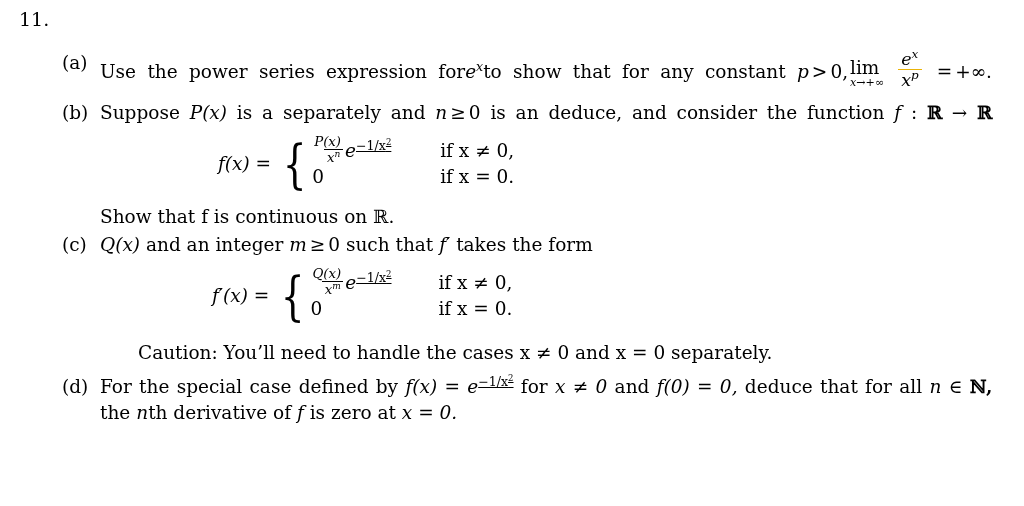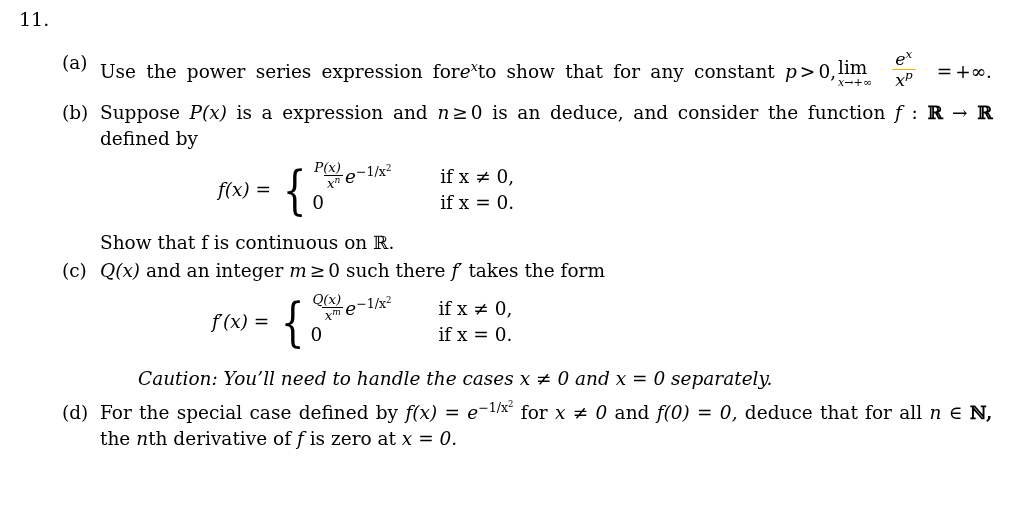--- a/index.html
+++ b/index.html
@@ -93,28 +93,29 @@
     font-size: 0.68em;
     vertical-align: super;
     line-height: 0;
     font-style: italic;
   }
   sup.expr {
     font-size: 0.68em;
     vertical-align: super;
     line-height: 0;
     font-style: normal;
+    text-decoration: underline;
   }
 
   
   .inline-frac {
     display: inline-block;
     vertical-align: -0.48em;
     text-align: right;
-    margin: 0 18px;
+    margin: 0 12px;
     line-height: 1.05;
   }
   .inline-frac .num {
     display: block;
     font-size: 0.95em;
     padding: 0 3px 1px 3px;
   }
   .inline-frac .den {
     display: block;
     font-size: 0.95em;
@@ -208,21 +209,20 @@
     display: block;
     font-size: 0.72em;
     font-style: italic;
     border-top: 1px solid #000;
     padding: 1px 2px 0 2px;
     margin-left: 12px;
   }
 
   .caution {
     position: relative;
-    font-style: italic;
     font-size: 18.5px;
     line-height: 26px;
     margin: 14px 0 6px 38px;
   }
 
   .nowrap { white-space: nowrap; }
 </style>
 </head>
 <body style="background: rgb(255, 255, 255); color: rgb(0, 0, 0);">
 
@@ -236,23 +236,22 @@
       <div class="part-label">(a)</div>
       <div class="part-body">
         <p class="justify-line"><span>Use the power series expression for</span><span class="mathit nowrap"><span>e</span><sup class="exp">x</sup></span><span>to show that for any constant</span> <span class="mathit">p</span><span class="op">&gt;</span><span>0,</span><span class="limop"><span class="lim-name">lim</span><span class="lim-sub">x→+∞</span></span><span class="inline-frac"><span class="num mathit"><span>e</span><sup class="exp">x</sup></span><span class="den mathit"><span>x</span><sup class="exp">p</sup></span></span><span class="op">=</span><span>+∞.</span></p>
       </div>
     </div>
 
     <div class="part" id="part-b">
       <div class="part-label">(b)</div>
       <div class="part-body">
 
-        <p class="justify-line"><span>Suppose</span> <span class="mathit">P(x)</span> <span>is a expression and</span> <span class="mathit">n</span><span class="op">≥</span><span>0</span> <span>is an deduce, and consider the function</span> <span class="mathit">f</span> <span>:</span> <span class="bb">ℝ</span> <span>→</span> <span class="bb">ℝ</span></p>
-
-        <p>defined by</p>
+        <p class="justify-line"><span>Suppose</span> <span class="mathit">P(x)</span> <span>is a separately and</span> <span class="mathit">n</span><span class="op">≥</span><span>0</span> <span>is an deduce, and consider the function</span> <span class="mathit">f</span> <span>:</span> <span class="bb">ℝ</span> <span>→</span> <span class="bb">ℝ</span></p>
+
 
         <div class="display-eq">
           <div class="eq-inner" style="left: 118px; top: 0;">
             <span class="eq-lhs">f(x) =</span>
             <span class="brace">{</span>
             <span class="cases">
               <span class="case-row">
                 <span class="case-expr">
                     <span class="frac">
                       <span class="num">P(x)</span>
@@ -272,21 +271,21 @@
 
         <p>Show that f is continuous on ℝ.</p>
       </div>
     </div>
 
     <div class="part" id="part-c">
       <div class="part-label">(c)</div>
       <div class="part-body">
 
 
-        <p><span class="mathit">Q(x)</span> <span>and an integer</span> <span class="mathit">m</span><span class="op">≥</span><span>0</span> <span>such there</span> <span class="mathit">f′</span> <span>takes the form</span></p>
+        <p><span class="mathit">Q(x)</span> <span>and an integer</span> <span class="mathit">m</span><span class="op">≥</span><span>0</span> <span>such that</span> <span class="mathit">f′</span> <span>takes the form</span></p>
 
         <div class="display-eq">
           <div class="eq-inner" style="left: 112px; top: 0;">
             <span class="eq-lhs">f′(x) =</span>
             <span class="brace">{</span>
             <span class="cases">
               <span class="case-row">
                 <span class="case-expr">
                     <span class="frac">
                       <span class="num">Q(x)</span>

